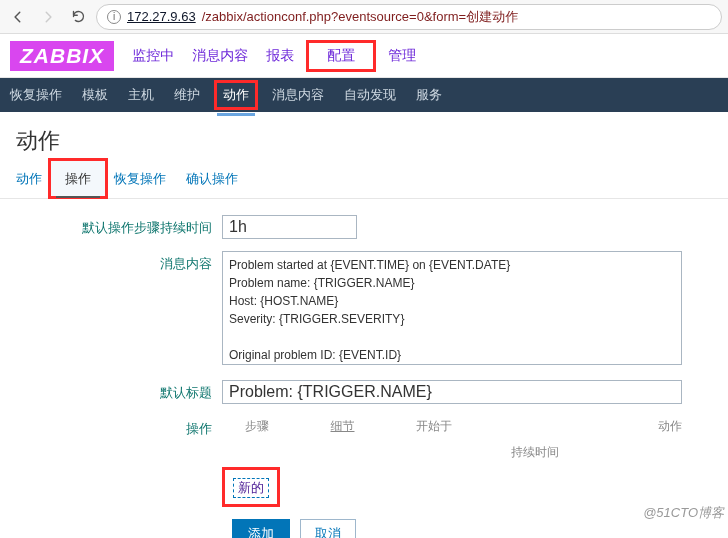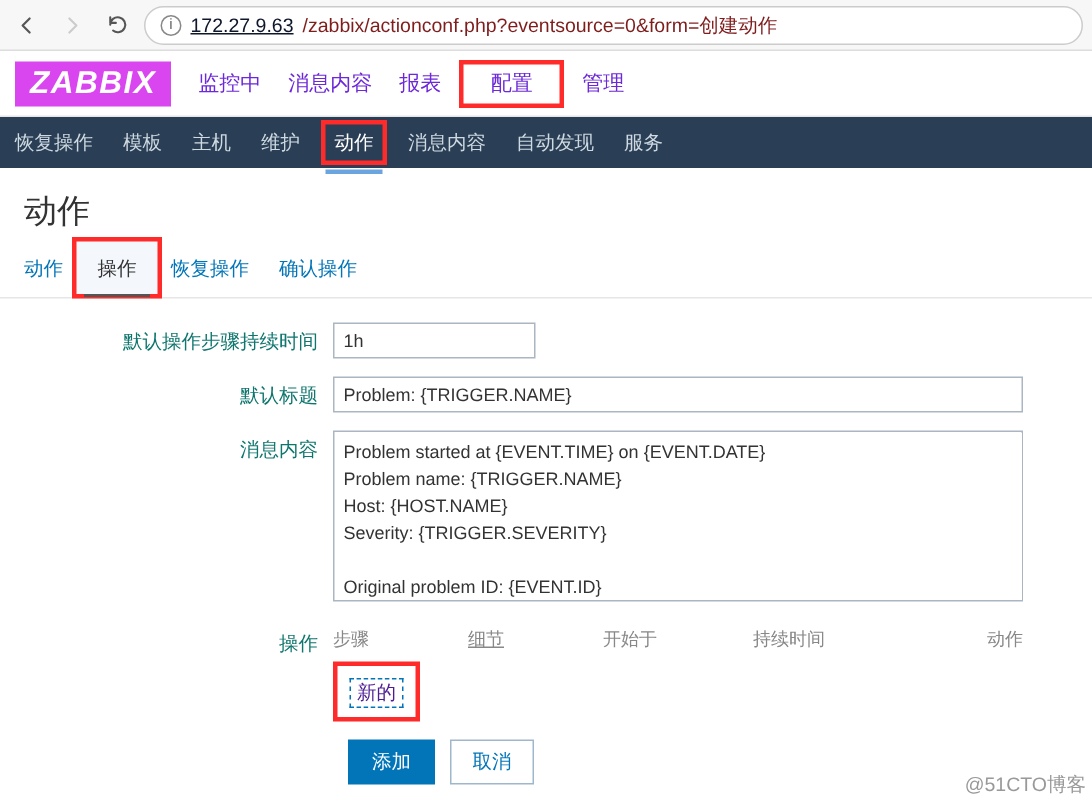--- a/index.html
+++ b/index.html
@@ -85,58 +85,59 @@
     height:2px; background:#555;
   }
   .tab-hl { border:3px solid #ff2a2a; padding: 10px 14px; margin:-10px -14px; background:rgba(120,160,220,0.08);}
   
   .form-area { padding: 16px 16px 8px; }
   .form-row { display:flex; align-items: flex-start; margin-bottom: 12px; }
   .form-label { width: 206px; text-align: right; padding-right: 10px; color:#0f766e; padding-top:4px; }
   .form-field { flex:1; }
   .text-input {
     width: 135px; height: 24px; border:1px solid #aab6c2; padding: 2px 6px;
-    font-size:12px; color:#333; background:#fff;
+    font-size:16px; color:#333; background:#fff;
   }
   .text-input.wide { width: 460px; }
   .textarea-input {
     width: 460px; height: 114px; border:1px solid #aab6c2; padding: 4px 6px;
     font-size:12px; color:#333; line-height:1.5; font-family: inherit; resize:none;
     white-space: pre-line;
   }
   .checkbox-custom {
     width:16px; height:16px; border:1px solid #0275b8; border-radius:2px;
     display:flex; align-items:center; justify-content:center; color:#0275b8;
     font-size:12px; background:#fff;
   }
   
   .ops-header { display:flex; color:#888; font-size:12px; width:460px; }
   .ops-header div { padding: 2px 0; }
-  .col-steps { width: 90px; }
+  .col-steps { width: 90px; margin-left: 23px; }
   .col-detail { width: 90px; text-decoration: underline; }
   .col-start { width: 100px; }
-  .col-duration { width: 110px; }
+  .col-duration { width: 110px; margin-top: 26px; }
   .col-action { width: 70px; text-align:right; }
   .new-link {
     display:inline-block; color:#4c1d95; border:1px dashed #0275b8;
     padding: 0 4px; margin-top:4px; cursor:pointer; font-size:13px;text-align:right;
   }
   .new-hl { border:3px solid #ff2a2a; padding: 4px 8px 6px; display:inline-block; margin-top:4px; }
   
   .btn-row { padding-left: 216px; display:flex; gap:10px; margin-top:10px; }
   .btn-primary {
     background:#0275b8; color:#fff; border:none; padding:6px 16px;
     font-size:13px; cursor:pointer;
   }
   .btn-secondary {
     background:#fff; color:#0275b8; border:1px solid #9eb7cc; padding:5px 14px;
     font-size:13px; cursor:pointer;
   }
   .watermark {
-    position: fixed; right: 4px; bottom: 6px; color: #999; font-size: 13px;
+    position: fixed; right: 4px; bottom: 16px; color: #999; font-size: 13px;
+    font-style: italic;
   }
   svg { display:block; }
 </style>
 </head>
 <body>
 
 <div class="chrome-bar">
   <div class="chrome-btn">
     <svg width="14" height="14" viewBox="0 0 24 24">
         <path d="M15 4l-8 8 8 8" stroke="#555" stroke-width="2.5" fill="none" stroke-linecap="round" stroke-linejoin="round"></path>
@@ -191,36 +192,36 @@
 <div class="form-area">
 
   <div class="form-row">
     <div class="form-label">默认操作步骤持续时间</div>
     <div class="form-field">
       <input class="text-input" type="text" value="1h" style="">
     </div>
   </div>
 
   <div class="form-row">
-    <div class="form-label">默认标题</div>
-    <div class="form-field">
-      <input class="text-input wide" type="text" value="Problem: {TRIGGER.NAME}" style="">
-    </div>
-  </div>
-
-  <div class="form-row">
     <div class="form-label">消息内容</div>
     <div class="form-field">
       <textarea class="textarea-input" style="">Problem started at {EVENT.TIME} on {EVENT.DATE}
 Problem name: {TRIGGER.NAME}
 Host: {HOST.NAME}
 Severity: {TRIGGER.SEVERITY}
 
 Original problem ID: {EVENT.ID}
 {TRIGGER.URL}</textarea>
+    </div>
+  </div>
+
+  <div class="form-row">
+    <div class="form-label">默认标题</div>
+    <div class="form-field">
+      <input class="text-input wide" type="text" value="Problem: {TRIGGER.NAME}" style="">
     </div>
   </div>
 
 
   <div class="form-row">
     <div class="form-label">操作</div>
     <div class="form-field">
       <div class="ops-header">
         <div class="col-steps">步骤</div>
         <div class="col-detail">细节</div>

